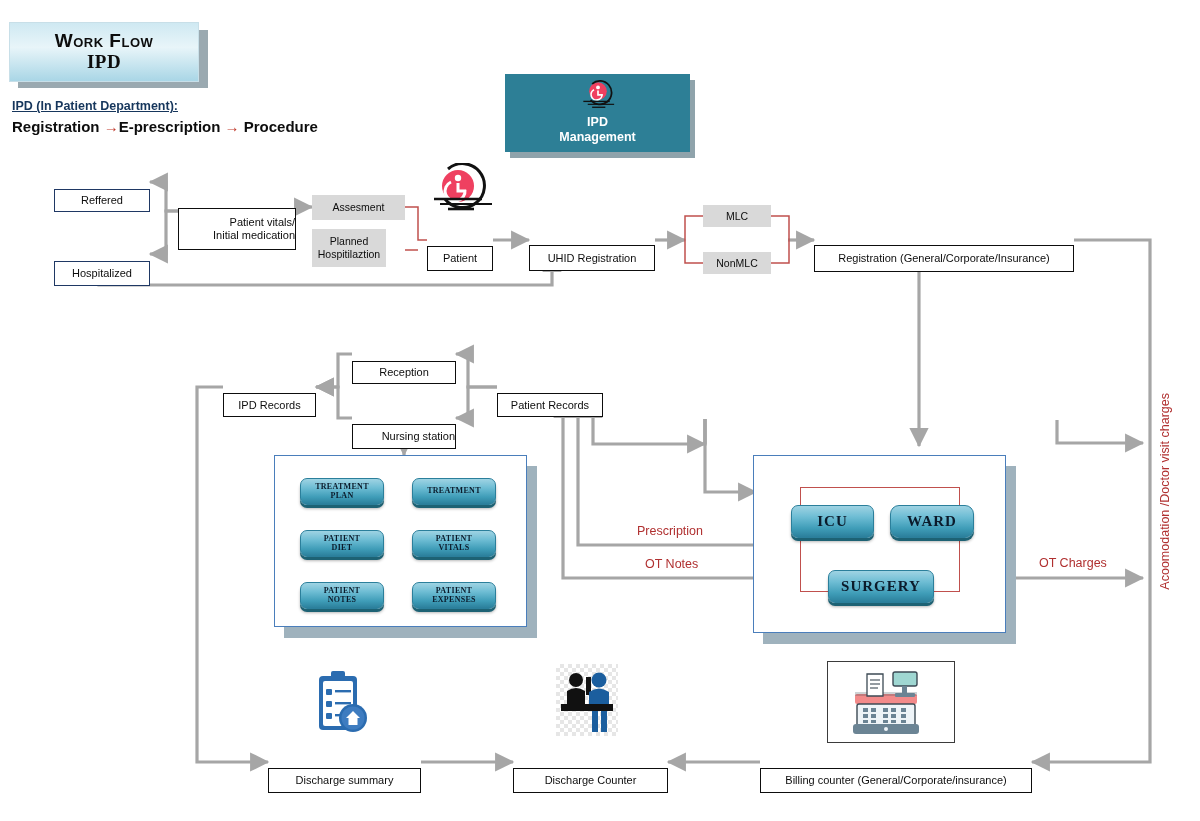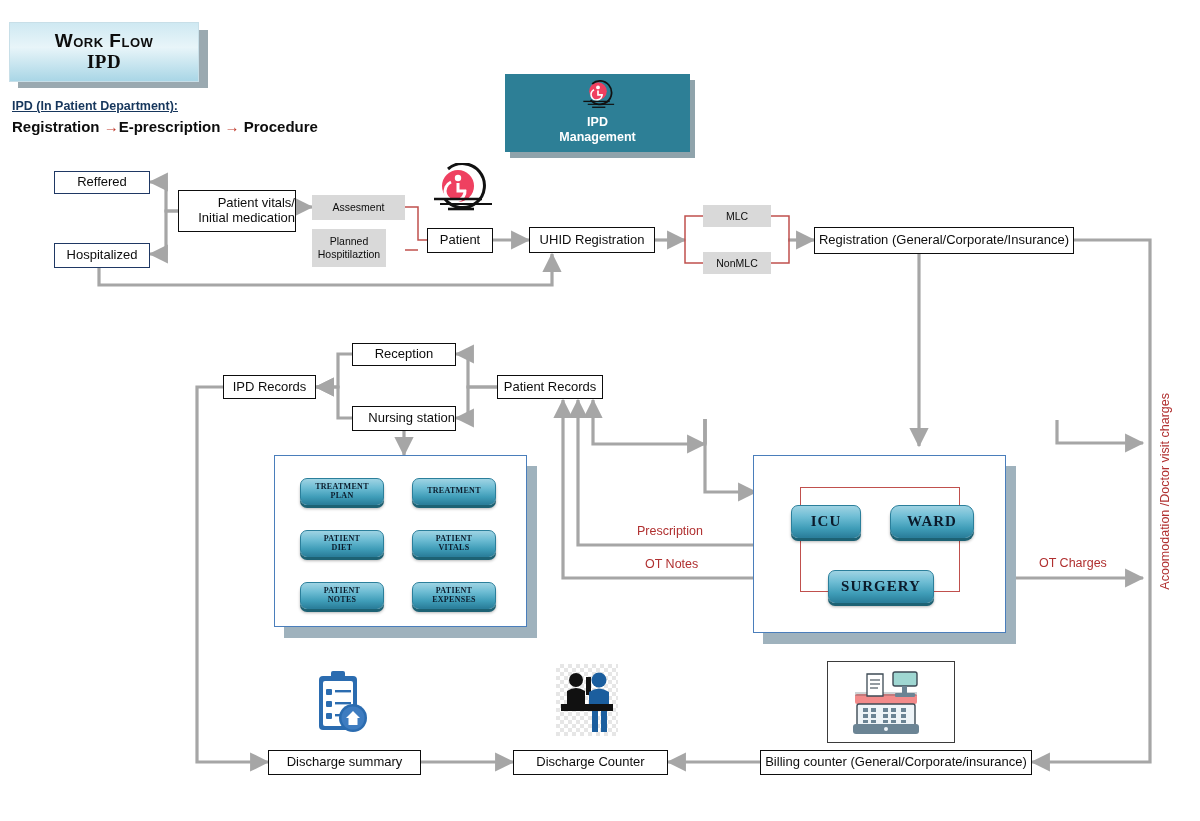--- a/index.html
+++ b/index.html
@@ -28,21 +28,21 @@
   .banner-face{position:absolute;left:505px;top:74px;width:185px;height:78px;
        background:#2d7f96;display:flex;flex-direction:column;align-items:center;
        justify-content:flex-end;padding-bottom:6px;box-sizing:border-box;}
   .banner-face .t1{color:#fff;font-size:12.5px;font-weight:bold;line-height:1.25;}
   .banner-face .t2{color:#fff;font-size:12.5px;font-weight:bold;line-height:1.25;}
   .banner-ico{position:absolute;left:576px;top:80px;width:44px;height:34px;}
 
   
   .box{position:absolute;box-sizing:border-box;background:#fff;border:1.6px solid #0d0d0d;
        display:flex;align-items:center;justify-content:center;text-align:center;
-       font-size:13px;color:#0d0d0d;line-height:1.15;}
+       font-size:11px;color:#0d0d0d;line-height:1.15;margin-top:18px;}
   .box.navy{border:1.6px solid #1f3864;}
   .gbox{position:absolute;box-sizing:border-box;background:#d9d9d9;border:none;
        display:flex;align-items:center;justify-content:center;text-align:center;
        font-size:10.5px;color:#0d0d0d;line-height:1.2;}
 
   
   .red{position:absolute;color:#b03030;font-size:12.5px;white-space:nowrap;}
   .red.vert{writing-mode:vertical-rl;transform:rotate(180deg);}
 
   
@@ -263,21 +263,21 @@
   <div class="abtn sm" style="left:412px;top:582px;width:84px;height:27px;flex-direction:column;">
     <span>PATIENT</span>
     <span>EXPENSES</span>
   </div>
 
   <div class="panel-shadow" style="left:763px;top:466px;width:253px;height:178px;"></div>
   <div class="panel" style="left:753px;top:455px;width:253px;height:178px;"></div>
   <div class="panel" style="left:758px;top:460px;width:243px;height:168px;border-color:#ffffff;"></div>
   <div class="redframe" style="left:800px;top:487px;width:160px;height:105px;"></div>
 
-  <div class="abtn lg" style="left:791px;top:505px;width:70px;height:33px;">
+  <div class="abtn lg" style="left:791px;top:505px;width:83px;height:33px;">
     <span>ICU</span>
   </div>
   <div class="abtn lg" style="left:890px;top:505px;width:84px;height:33px;border-radius:9px;">
     <span>WARD</span>
   </div>
   <div class="abtn lg" style="left:828px;top:570px;width:106px;height:33px;">
     <span>SURGERY</span>
   </div>
 
   <div class="red" style="left:637px;top:524px;">Prescription</div>

